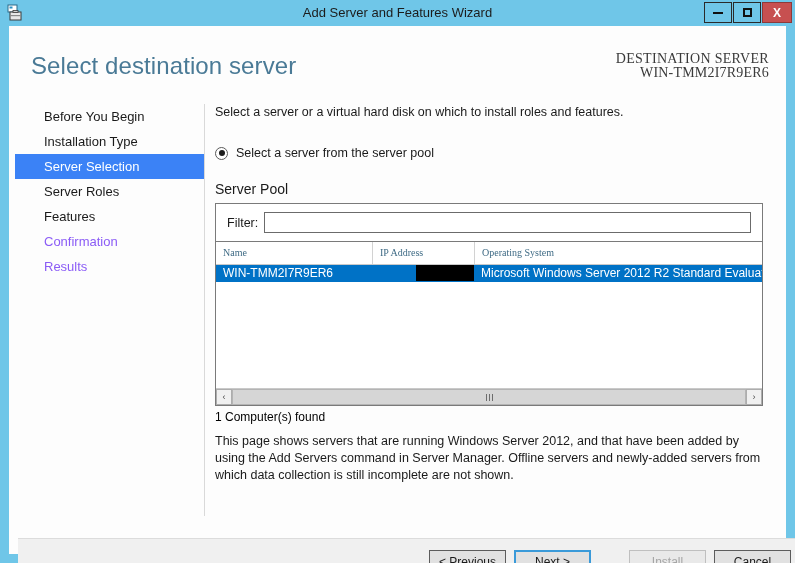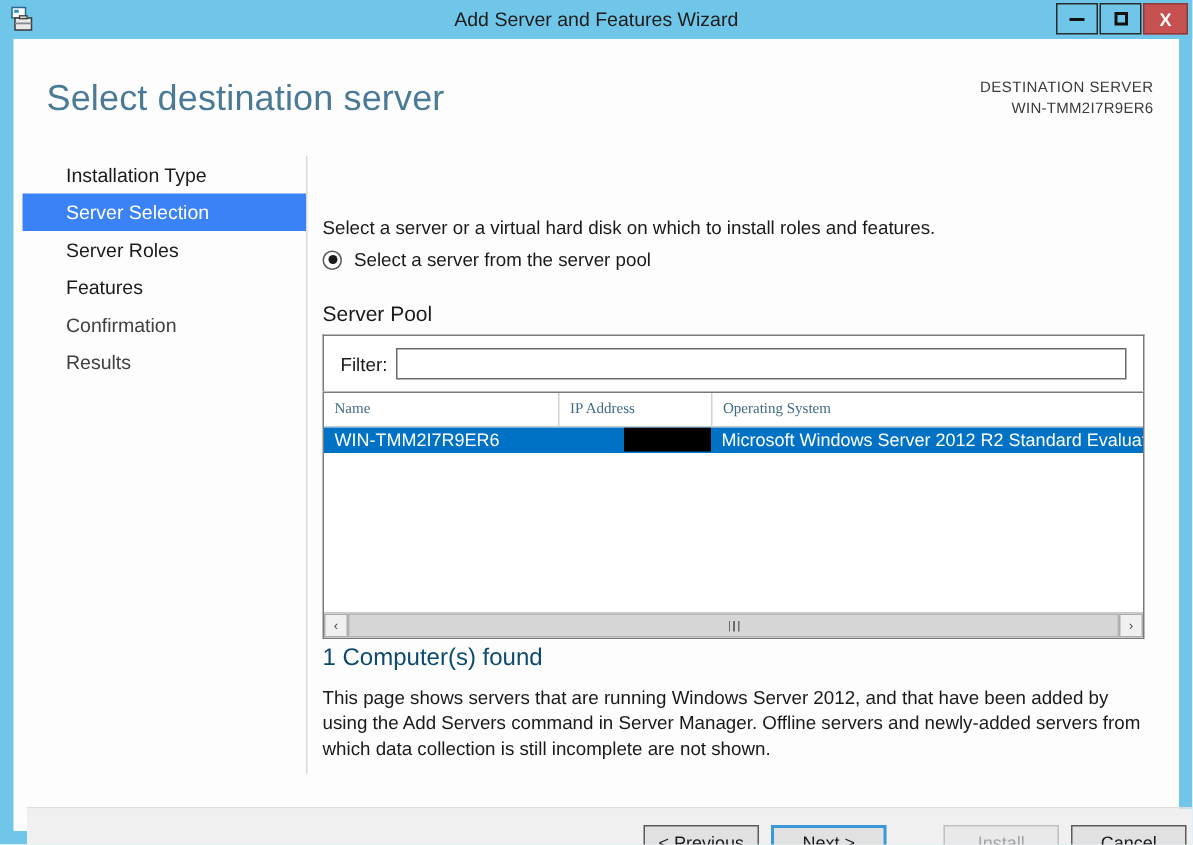--- a/index.html
+++ b/index.html
@@ -105,24 +105,24 @@
     color: #4a7a96;
     font-family: "Liberation Sans", sans-serif;
     white-space: nowrap;
     letter-spacing: 0.1px;
   }
   #dest-block {
     position: absolute;
     right: 17px;
     top: 26px;
     text-align: right;
-    font-size: 10px;
+    font-size: 14px;
     color: #3a3a3a;
     line-height: 14px;
-    font-family: Liberation Sans, sans-serif;
+    font-family: Liberation Serif, serif;
   }
   #dest-label { letter-spacing: 0.3px; }
   #dest-value { letter-spacing: 0.2px; }
 
   
   #sidebar {
     position: absolute;
     left: 0;
     top: 78px;
     width: 195px;
@@ -139,21 +139,21 @@
     font-family: "Liberation Sans", sans-serif;
     box-sizing: border-box;
   }
   .nav-item.selected {
     background: #3b82f6;
     color: #ffffff;
     margin-left: 6px;
     padding-left: 29px;
   }
   .nav-item.disabled {
-    color: #404040;
+    color: #8b5cf6;
   }
   #sidebar-divider {
     position: absolute;
     left: 195px;
     top: 78px;
     width: 1px;
     height: 412px;
     background: #d9d9d9;
   }
 
@@ -162,27 +162,26 @@
     position: absolute;
     left: 206px;
     top: 78px;
     width: 562px;
   }
   #intro-text {
     font-size: 12.5px;
     color: #1a1a1a;
     line-height: 16px;
     font-family: "Liberation Sans", sans-serif;
-    margin-top: 40px;
   }
 
   .radio-row {
     display: flex;
     align-items: center;
-    margin-top: 4px;
+    margin-top: 24px;
     height: 18px;
   }
   .radio-row:first-of-type { margin-top: 16px; }
   .radio-mark {
     width: 13px;
     height: 13px;
     border: 1px solid #5a5a5a;
     border-radius: 50%;
     box-sizing: border-box;
     background: #ffffff;
@@ -351,22 +350,22 @@
     height: 7px;
     background:
       linear-gradient(to right,
         #6d6d6d 0px, #6d6d6d 1px, transparent 1px, transparent 3px,
         #6d6d6d 3px, #6d6d6d 4px, transparent 4px, transparent 6px,
         #6d6d6d 6px, #6d6d6d 7px);
   }
 
   #found-text {
     margin-top: 4px;
-    font-size: 16px;
-    color: #0c4a6e;
+    font-size: 12px;
+    color: #000000;
     font-family: "Liberation Sans", sans-serif;
   }
 
   #description {
     margin-top: 9px;
     width: 556px;
     font-size: 12.5px;
     color: #1a1a1a;
     line-height: 17px;
     font-family: "Liberation Sans", sans-serif;
@@ -448,20 +447,21 @@
   <div id="client">
 
     <div id="page-title">Select destination server</div>
 
     <div id="dest-block">
       <div id="dest-label">DESTINATION SERVER</div>
       <div id="dest-value">WIN-TMM2I7R9ER6</div>
     </div>
 
     <div id="sidebar">
+      <div class="nav-item">Before You Begin</div>
       <div class="nav-item">Installation Type</div>
       <div class="nav-item selected">Server Selection</div>
       <div class="nav-item">Server Roles</div>
       <div class="nav-item">Features</div>
       <div class="nav-item disabled">Confirmation</div>
       <div class="nav-item disabled">Results</div>
     </div>
     <div id="sidebar-divider"></div>
 
     <div id="main">

